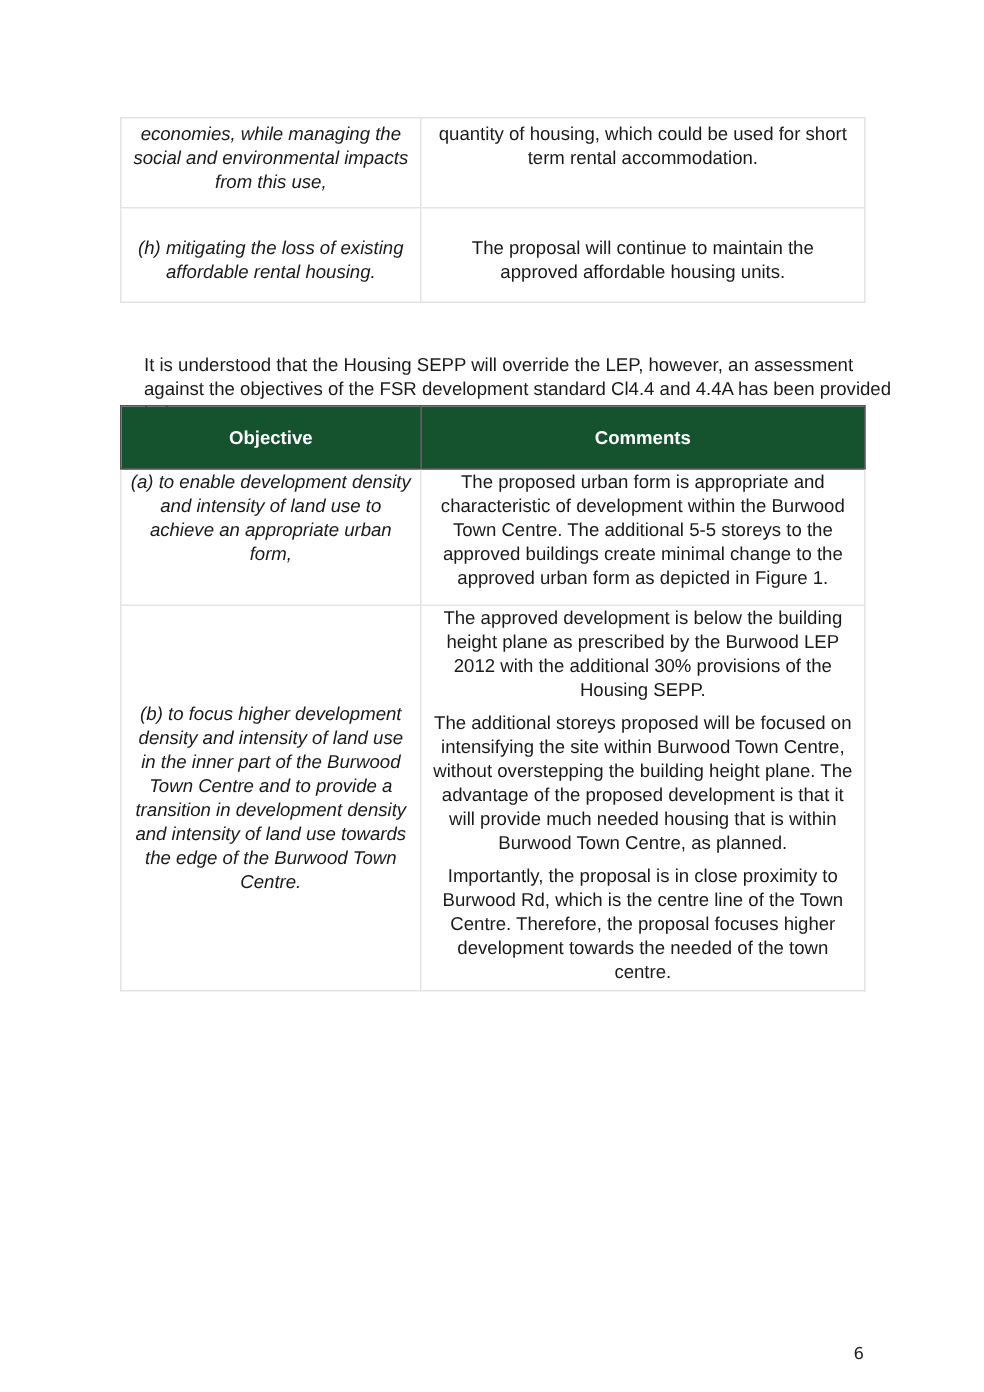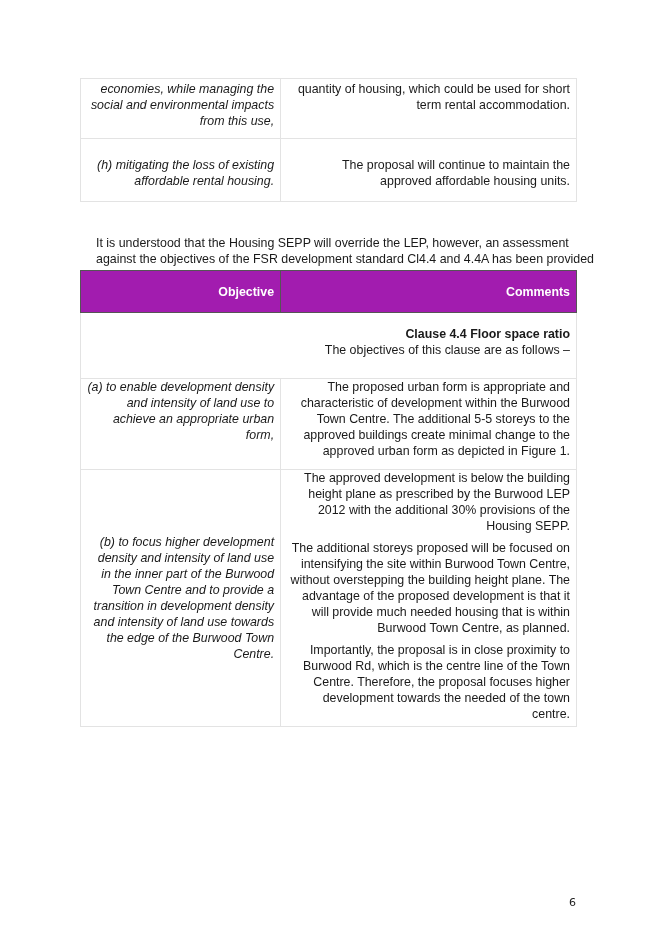--- a/index.html
+++ b/index.html
@@ -7,35 +7,35 @@
       width: 656px; height: 928px; position: relative; overflow: hidden;
       font-family: "Liberation Sans", sans-serif; color: #1a1a1a;
       font-size: 12.4px; line-height: 16px;
     }
     .tbl {
       position: absolute; left: 80px; width: 497px;
       border-collapse: collapse; table-layout: fixed;
     }
     .tbl td, .tbl th {
       border: 1px solid #e3e3e3; vertical-align: top;
-      padding: 0 6px; text-align: right;
+      padding: 0 6px; text-align: center;
     }
     .col1 { width: 190px; }
     .col2 { width: 281px; }
     .it { font-style: italic; }
     #t1 { top: 78px; }
     #t1 .r1 td { height: 57px; padding-top: 2px; }
     #t1 .r2 td { height: 44px; padding-top: 18px; }
     .para {
       position: absolute; left: 80px; top: 219px; width: 500px; margin: 16px;
       line-height: 16px;
     }
     #t2 { top: 270px; }
     #t2 th {
-      background: #a21caf; color: #fff; font-weight: bold; height: 41px;
+      background: #14532d; color: #fff; font-weight: bold; height: 41px;
       vertical-align: middle; border: 1px solid #555; padding-top: 0;
     }
     #t2 .clause td { height: 52px; padding-top: 13px; }
     .clause-title { font-weight: bold; display: block; }
     #t2 .ra td { height: 90px; padding-top: 0; border-radius: 30px; }
     #t2 .rb td { height: 256px; }
     #t2 .rb td.obj { vertical-align: middle; padding-top: 0; }
     #t2 .rb td.cmt { padding-top: 0; margin-left: 24px; }
     .cmt p { margin: 0 0 6px 0; }
     .cmt p:last-child { margin-bottom: 0; }
@@ -69,26 +69,20 @@
 <table class="tbl" id="t2">
   <colgroup>
       <col class="col1">
       <col class="col2">
     </colgroup>
   <tbody>
       <tr>
     <th>Objective</th>
     <th>Comments</th>
   </tr>
-  <tr class="clause">
-    <td colspan="2">
-      <span class="clause-title">Clause 4.4 Floor space ratio</span>
-      <span>The objectives of this clause are as follows –</span>
-    </td>
-  </tr>
   <tr class="ra">
     <td class="it">(a)  to enable development density and intensity of land use to achieve an appropriate urban form,</td>
     <td class="cmt">
       <p>The proposed urban form is appropriate and characteristic of development within the Burwood Town Centre. The additional 5-5 storeys to the approved buildings create minimal change to the approved urban form as depicted in Figure 1.</p>
     </td>
   </tr>
   <tr class="rb">
     <td class="it obj">(b) to focus higher development density and intensity of land use in the inner part of the Burwood Town Centre and to provide a transition in development density and intensity of land use towards the edge of the Burwood Town Centre.</td>
     <td class="cmt">
       <p>The approved development is below the building height plane as prescribed by the Burwood LEP 2012 with the additional 30% provisions of the Housing SEPP.</p>

